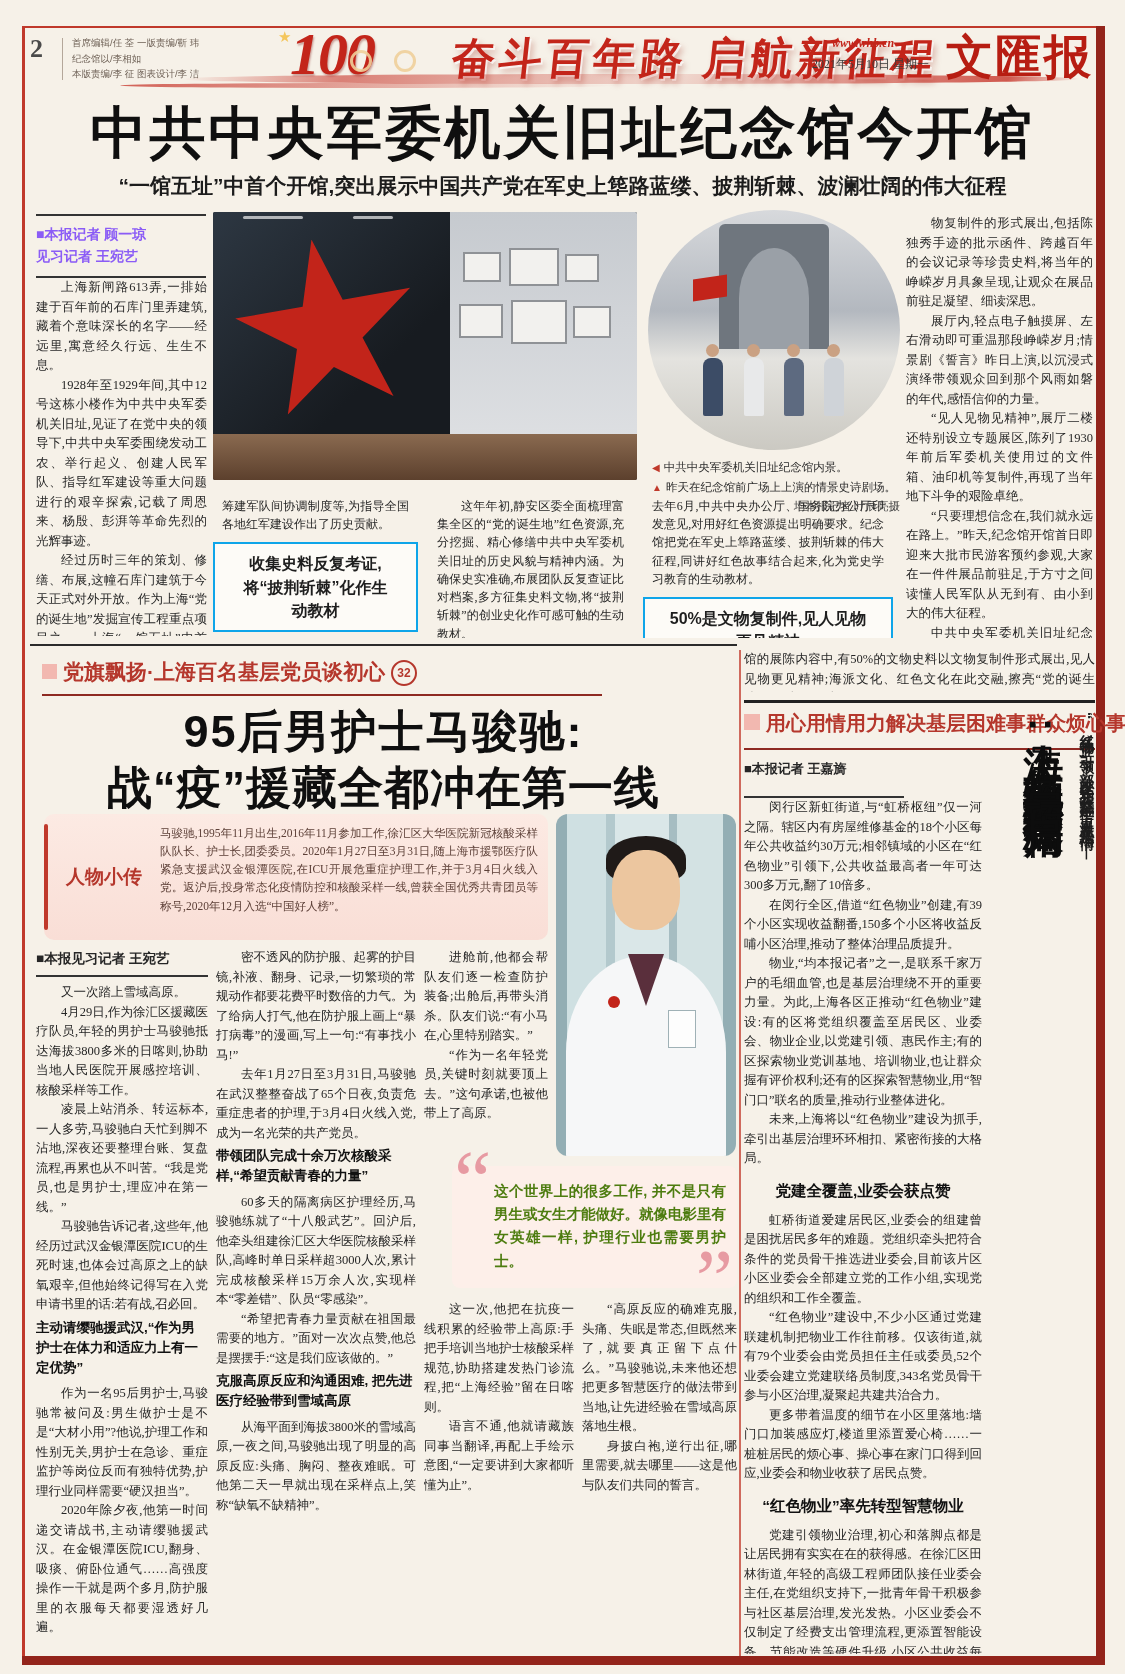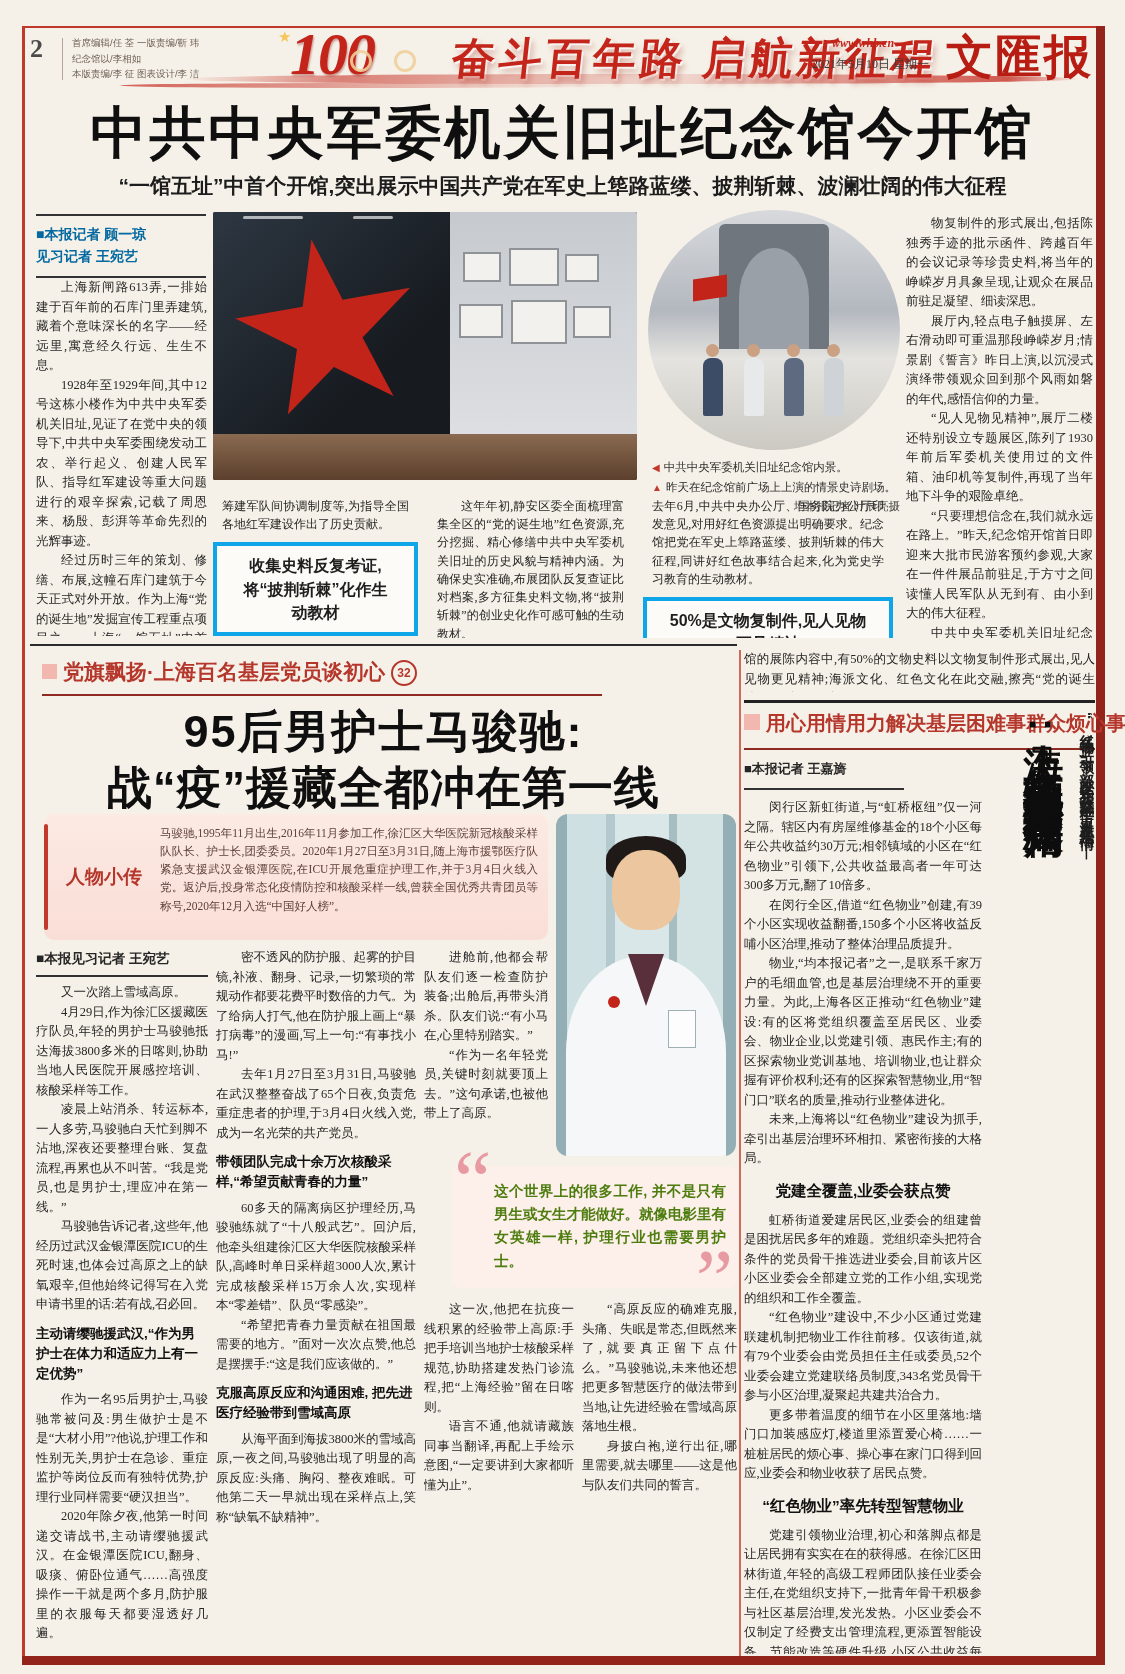--- a/index.html
+++ b/index.html
@@ -28,21 +28,21 @@
      background:linear-gradient(90deg,rgba(195,37,26,.7),rgba(195,37,26,0));}
   .website{left:832px;top:36px;font-size:12px;font-weight:bold;font-style:italic;color:#c3251a;}
   .dateline{left:812px;top:56px;font-size:12px;color:#3a3a3a;}
   .masthead{left:946px;top:26px;font-size:47px;font-weight:900;color:#b71d12;letter-spacing:2px;font-family:"Liberation Serif",serif;}
   
   .lead-headline{left:40px;top:96px;width:1045px;text-align:center;font-size:56px;font-weight:900;color:#0f0f0f;
      letter-spacing:3px;font-family:"Liberation Sans",sans-serif;}
   .lead-subhead{left:40px;top:172px;width:1045px;text-align:center;font-size:21px;font-weight:900;color:#1c1c1c;
      font-family:"Liberation Sans",sans-serif;}
   .byline{left:36px;top:214px;width:170px;border-top:2px solid #333;border-bottom:2px solid #333;
-     padding:7px 0 8px 0;font-size:14px;font-weight:bold;color:#0369a1;line-height:1.6;font-family:"Liberation Sans",sans-serif;}
+     padding:7px 0 8px 0;font-size:14px;font-weight:bold;color:#8b5cf6;line-height:1.6;font-family:"Liberation Sans",sans-serif;}
   .body-col{font-size:12.5px;line-height:1.56;overflow:hidden;}
   .body-col p{margin:0;text-indent:2em;text-align:justify;}
   .lead-col1{left:36px;top:278px;width:171px;height:358px;}
   .photo-main{left:213px;top:212px;width:424px;height:268px;background:#23282e;overflow:hidden;border-radius:2px;}
   .pm-leftwall{position:absolute;left:0;top:0;width:56%;height:84%;background:linear-gradient(135deg,#2d3742,#171b20 70%);}
   .pm-star{position:absolute;left:22px;top:26px;width:185px;height:185px;background:#c2241a;transform:rotate(-10deg);
      clip-path:polygon(50% 0%,61% 35%,98% 35%,68% 57%,79% 91%,50% 70%,21% 91%,32% 57%,2% 35%,39% 35%);}
   .pm-rightwall{position:absolute;right:0;top:0;width:44%;height:84%;background:linear-gradient(180deg,#c6cacf,#dddfe2);}
   .pm-frame{position:absolute;background:#f2f1ee;border:2px solid #8f9296;}
   .pm-floor{position:absolute;left:0;bottom:0;width:100%;height:17%;background:linear-gradient(180deg,#8a6a50,#5c402d);}
@@ -56,21 +56,21 @@
   .po-head{position:absolute;top:-14px;left:3px;width:13px;height:13px;border-radius:50%;background:#caa183;}
   .captions{left:652px;top:458px;width:248px;font-size:11.5px;line-height:1.7;color:#2e2e2e;}
   .captions .mk{color:#c0392b;font-size:10px;margin-right:4px;}
   .cap-credit{text-align:right;color:#444;}
   .strip-col{font-size:12px;line-height:1.52;overflow:hidden;}
   .strip-col p{margin:9px;text-indent:2em;text-align:justify;}
   .colA{left:213px;top:488px;width:205px;height:150px;}
   .colB{left:428px;top:488px;width:205px;height:150px;}
   .colC{left:643px;top:488px;width:250px;height:150px;}
   .colD{left:906px;top:214px;width:187px;height:424px;}
-  .red-box{border:4px solid #0ea5e9;background:#fdfbf7;padding:8px 22px;margin:5px 0;text-align:center;
+  .red-box{border:2px solid #0ea5e9;background:#fdfbf7;padding:8px 22px;margin:5px 0;text-align:center;
      font-weight:900;font-size:16px;line-height:1.45;color:#1e1e1e;text-indent:0 !important;font-family:"Liberation Sans",sans-serif;}
   .sep-left{left:30px;top:644px;width:707px;height:2px;background:#2b2b2b;}
   .colD-tail{left:744px;top:650px;width:351px;height:42px;}
   .sep-right{left:744px;top:700px;width:351px;height:3px;background:#222;}
   .vert-red-div{left:739px;top:650px;width:2px;height:1006px;background:#cf6a5d;}
   
   .kicker{left:42px;top:658px;font-size:21px;font-weight:900;color:#b5372c;font-family:"Liberation Sans",sans-serif;}
   .kicker .sq{display:inline-block;width:15px;height:15px;background:#f2b8b0;margin-right:6px;}
   .kicker .circ{display:inline-block;width:22px;height:22px;border:2px solid #b5372c;border-radius:50%;
      font-size:12px;line-height:22px;text-align:center;vertical-align:2px;margin-left:6px;}
@@ -94,33 +94,33 @@
   .nu-card{position:absolute;left:112px;top:196px;width:26px;height:36px;background:#fdfdfd;border:1px solid #9fb1b6;}
   .quote{left:452px;top:1166px;width:285px;height:122px;background:#fdefe9;border-radius:8px;}
   .quote .qo{position:absolute;left:2px;top:-34px;font-size:84px;color:#e79aa2;font-family:"Liberation Serif",serif;}
   .quote .qc{position:absolute;right:4px;bottom:-40px;font-size:84px;color:#e79aa2;}
   .quote .qtxt{position:absolute;left:42px;top:14px;width:232px;font-size:14.5px;font-weight:bold;line-height:1.6;
      color:#4d7c0f;text-align:justify;font-family:"Liberation Sans",sans-serif;}
   .feat-col{font-size:12.5px;line-height:1.56;overflow:hidden;}
   .feat-col p{margin:0;text-indent:2em;text-align:justify;}
   .feat-byline{border-bottom:2px solid #333;padding-bottom:6px;margin-bottom:6px;font-size:13.5px;font-weight:bold;
      font-family:"Liberation Sans",sans-serif;text-indent:0;}
-  .col-subhead{font-weight:900;font-size:13.5px;margin:9px 0 6px;line-height:1.5;color:#111;
+  .col-subhead{font-weight:900;font-size:13.5px;margin:3px 0 6px;line-height:1.5;color:#111;
      font-family:"Liberation Sans",sans-serif;text-indent:0;text-align:left;}
   .fcol1{left:36px;top:948px;width:172px;height:706px;}
   .fcol2{left:216px;top:948px;width:200px;height:706px;}
   .fcol3{left:424px;top:948px;width:124px;height:208px;}
   .fbtm1{left:424px;top:1300px;width:150px;height:354px;}
   .fbtm2{left:582px;top:1300px;width:155px;height:354px;}
   
   .rs-header{left:744px;top:710px;font-size:20px;font-weight:900;color:#b5372c;font-family:"Liberation Sans",sans-serif;white-space:nowrap;}
   .rs-header .sq{display:inline-block;width:16px;height:16px;background:#f2b8b0;margin-right:6px;}
   .rs-rule{left:744px;top:748px;width:351px;height:2px;background:#8e2a22;}
   .rs-byline{left:744px;top:760px;width:160px;font-size:13px;font-weight:bold;border-bottom:2px solid #333;
-     padding-bottom:10px;font-family:"Liberation Sans",sans-serif;}
+     padding-bottom:18px;font-family:"Liberation Sans",sans-serif;}
   .rs-body{left:744px;top:798px;width:238px;height:856px;font-size:12.5px;line-height:1.56;overflow:hidden;}
   .rs-body p{margin:0;text-indent:2em;text-align:justify;}
   .rs-sub{font-weight:900;font-size:15.5px;text-align:center;margin:10px 0 8px;color:#111;
      font-family:"Liberation Sans",sans-serif;text-indent:0;}
   .v-headline{left:988px;top:712px;width:76px;height:944px;writing-mode:vertical-rl;font-size:40px;font-weight:900;
      color:#0d0d0d;letter-spacing:3px;font-family:"Liberation Sans",sans-serif;line-height:1.0;}
   .v-kicker{left:1066px;top:712px;width:28px;height:620px;writing-mode:vertical-rl;font-size:14.5px;font-weight:bold;
      color:#1d1d1d;letter-spacing:3px;font-family:"Liberation Sans",sans-serif;line-height:1.1;}
 </style>
 </head>

